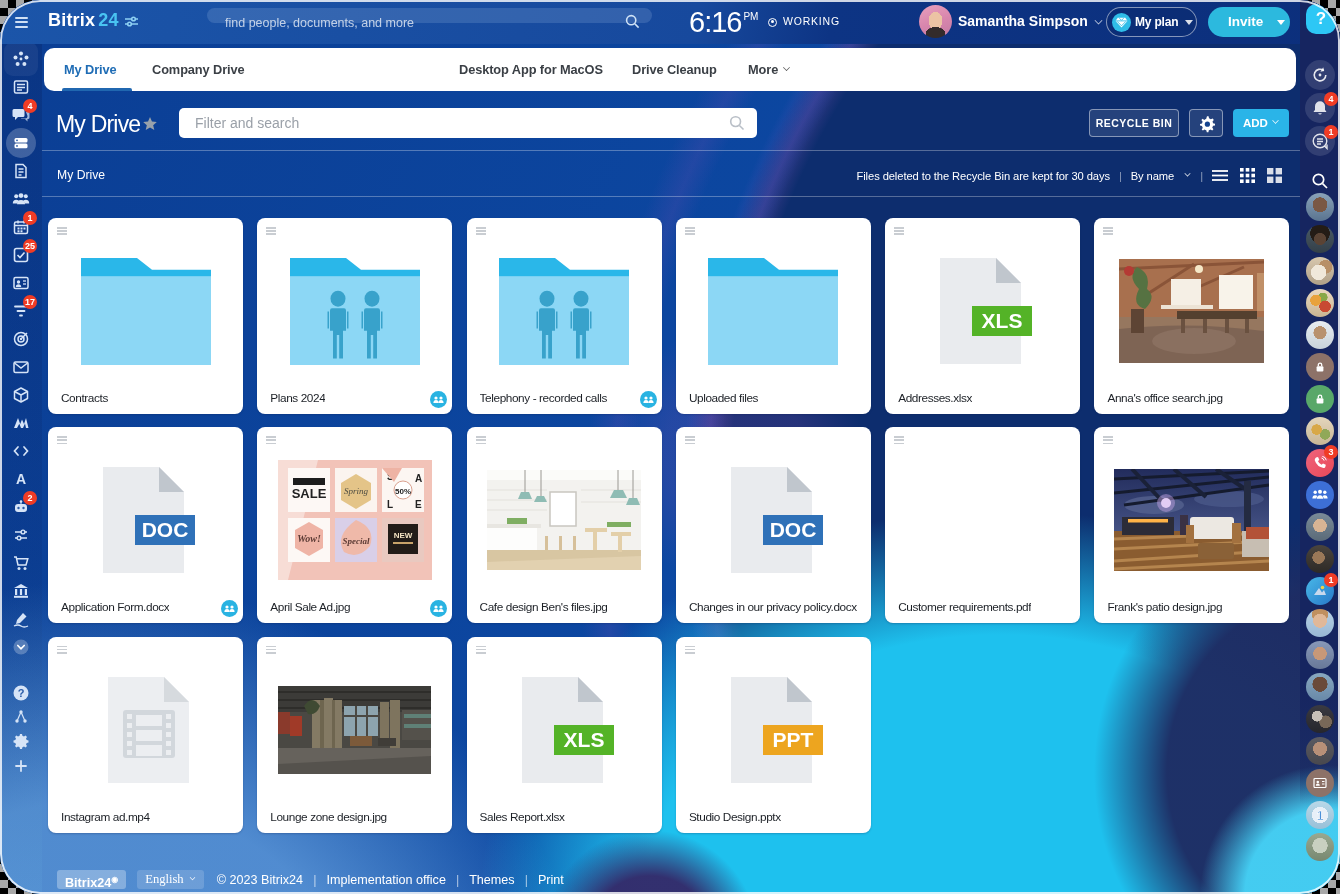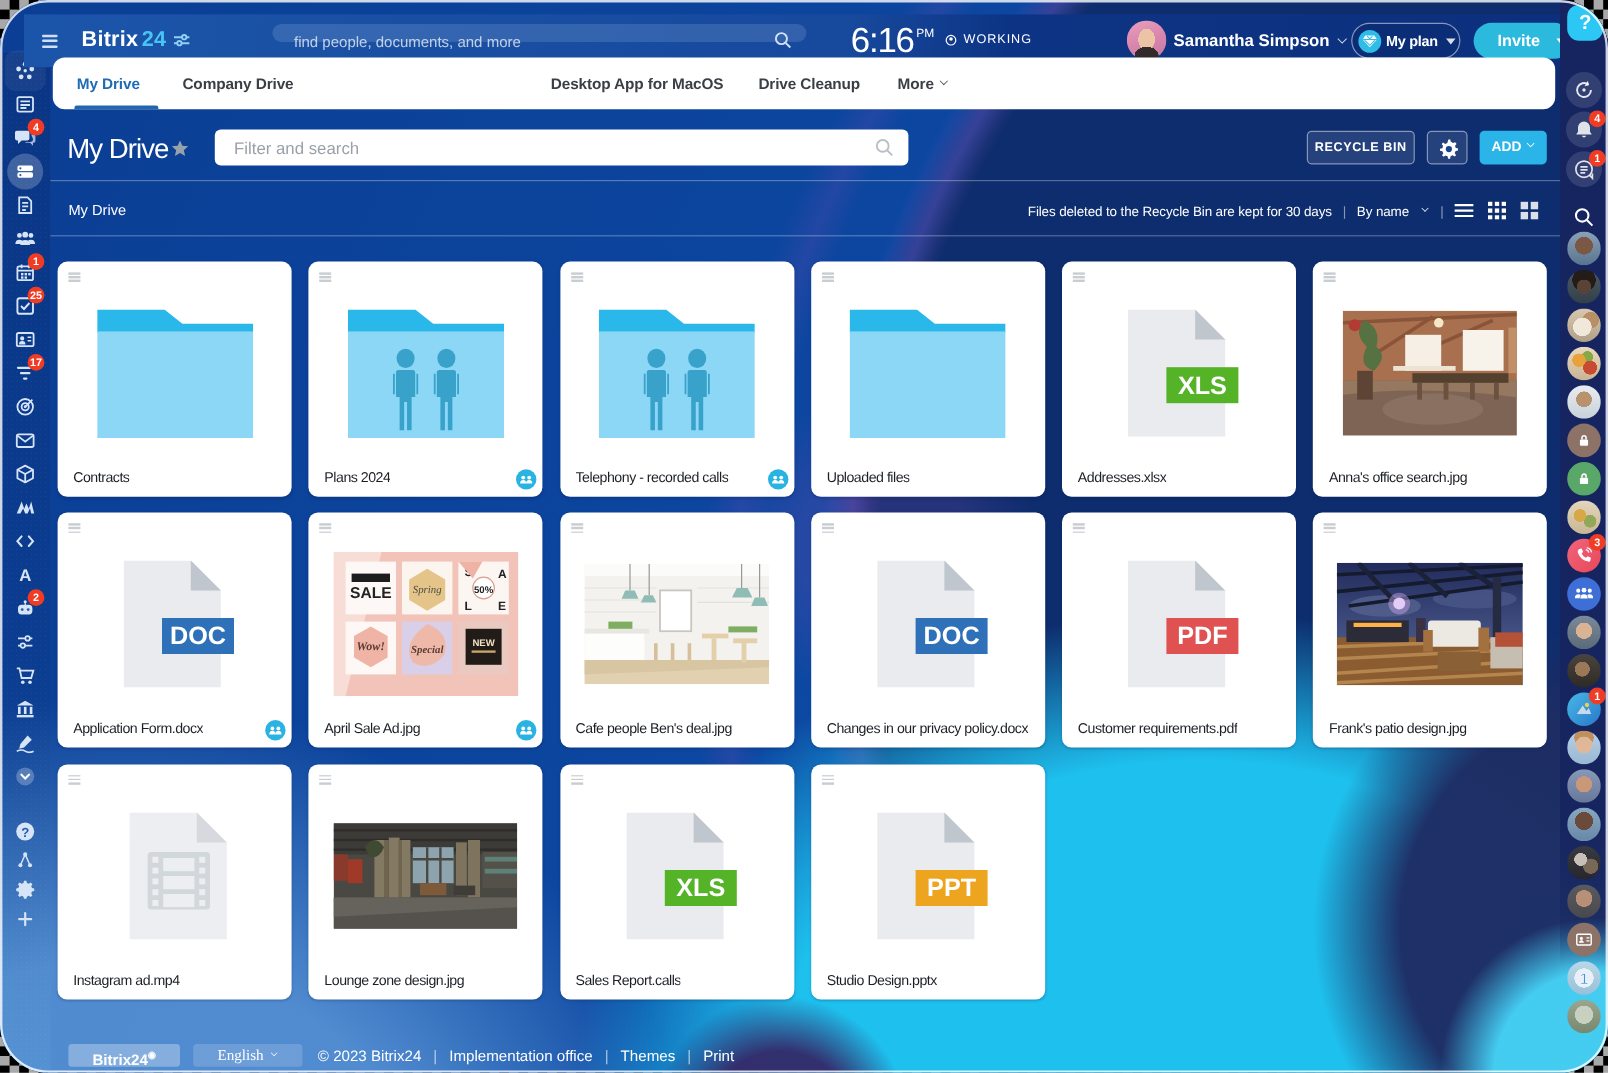--- a/index.html
+++ b/index.html
@@ -15,22 +15,22 @@
   radial-gradient(circle at 650px 938px, rgba(52,40,104,.95) 0 62px, rgba(52,40,104,0) 108px),
   radial-gradient(ellipse 520px 390px at 1000px 900px, #1ec1ee 0 68%, rgba(30,193,238,0) 100%),
   radial-gradient(circle at 100px 1080px, rgba(110,170,230,.7) 0 280px, rgba(110,170,230,0) 500px),
   radial-gradient(circle at 735px 455px, rgba(150,80,180,.18) 0 70px, rgba(150,80,180,0) 130px),
   radial-gradient(circle at 1500px 500px, rgba(150,80,190,0) 0 770px, rgba(160,90,200,.28) 793px, rgba(160,90,200,0) 818px),
   radial-gradient(circle at 1560px 560px, rgba(150,80,190,0) 0 930px, rgba(150,80,190,.16) 953px, rgba(150,80,190,0) 980px),
   radial-gradient(circle at 1500px 500px, #0d2d6e 0 778px, rgba(13,45,110,0) 812px),
   linear-gradient(115deg, #0b3e94 0%, #0c47a1 52%, #0e5cb0 72%, #22b5e8 90%, #25c0ee 100%);
 }
 
-#header { position:absolute; left:0; top:12px; right:0; height:44px; z-index:5;
- background: linear-gradient(100deg, #1b55a9 0%, #17499d 52%, #0d3484 62%, #0c2f7c 100%); margin-left: 20px; }
+#header { position:absolute; left:0; top:0; right:0; height:44px; z-index:5;
+ background: linear-gradient(100deg, #1b55a9 0%, #17499d 52%, #0d3484 62%, #0c2f7c 100%); }
 #burger { position:absolute; left:15px; top:17px; width:13px; }
 #burger div { height:2px; background:#cfe0f5; border-radius:1px; margin-bottom:2.3px; }
 #logo { position:absolute; left:48px; top:10px; font-size:18px; font-weight:700; color:#fff; letter-spacing:.2px;}
 #logo span { color:#49c4f2; }
 #logoset { position:absolute; left:125px; top:15px; }
 #search { position:absolute; left:207px; top:8px; width:445px; height:15px; border-radius:14px; background:rgba(190,215,245,.17); }
 #search .ph { position:absolute; left:18px; top:7.5px; font-size:12.5px; color:rgba(255,255,255,.72); }
 #search svg { position:absolute; right:12px; top:6px; }
 #clock { position:absolute; left:689px; top:6px; color:#fff; font-size:29px; font-weight:400; letter-spacing:-1px; }
 #pm { font-size:10px; font-weight:400; position:absolute; top:5px; margin-left:2px; letter-spacing:0; }
@@ -91,21 +91,21 @@
 .card { position:relative; width:195px; height:196px; background:#fff; border-radius:8px; box-shadow:0 1px 2px rgba(10,30,80,.25); }
 .cmenu { position:absolute; left:9px; top:9px; width:10px; }
 .cmenu div { height:1.6px; background:#c9cdd2; margin-bottom:1.6px; }
 .cicon { position:absolute; left:0; top:39px; width:195px; height:108px; display:flex; align-items:center; justify-content:center; }
 .cicon.fic { justify-content:flex-start; padding-left:55px; }
 .clabel { position:absolute; left:13px; bottom:9px; font-size:11.8px; font-weight:400; color:#1c2026; white-space:nowrap; letter-spacing:-0.4px; max-width:177px; overflow:hidden; }
 .share { position:absolute; right:5px; bottom:6px; width:17px; height:17px; border-radius:50%; background:#29b3e2; }
 .share svg { position:absolute; left:3px; top:4.5px; }
 
 #footer { position:absolute; left:57px; top:870px; color:#fff; font-size:12.6px; z-index:5; display:flex; align-items:center; }
-.fpill { height:19px; border-radius:3px; line-height:19px; padding:0 20px; }
+.fpill { height:19px; border-radius:3px; line-height:19px; padding:0 8px; }
 </style>
 </head>
 <body>
 <div id="app">
  <div id="bg"></div>
  <div id="header">
   <div id="burger">
         <div></div>
         <div></div>
         <div></div>
@@ -840,21 +840,21 @@
             </g>
 <g fill="#d6c09a">
               <rect x="58" y="66" width="3" height="14"></rect>
               <rect x="72" y="66" width="3" height="14"></rect>
               <rect x="86" y="66" width="3" height="14"></rect>
             </g>
 <rect x="20" y="48" width="20" height="6" fill="#7fae62"></rect>
 <rect x="120" y="52" width="24" height="5" fill="#7fae62"></rect>
 </svg>
         </div>
-        <div class="clabel">Cafe people Ben's deal.jpg</div>
+        <div class="clabel">Cafe design Ben's files.jpg</div>
       </div>
 <div class="card">
         <div class="cmenu">
           <div></div>
           <div></div>
           <div></div>
         </div>
         <div class="cicon fic">
           <svg width="93" height="106" viewBox="0 0 93 106">
 <path d="M0 0 H56 L81 25 V106 H0 Z" fill="#e9ebee"></path>
@@ -863,28 +863,20 @@
 <text x="62" y="70" font-family="Liberation Sans, sans-serif" font-size="21" font-weight="700" fill="#fff" text-anchor="middle">DOC</text>
 </svg>
         </div>
         <div class="clabel">Changes in our privacy policy.docx</div>
       </div>
 <div class="card">
         <div class="cmenu">
           <div></div>
           <div></div>
           <div></div>
-        </div>
-        <div class="cicon fic">
-          <svg width="93" height="106" viewBox="0 0 93 106">
-<path d="M0 0 H56 L81 25 V106 H0 Z" fill="#e9ebee"></path>
-<path d="M56 0 L81 25 H56 Z" fill="#c0c6cd"></path>
-<rect x="32" y="48" width="60" height="30" fill="#e05252"></rect>
-<text x="62" y="70" font-family="Liberation Sans, sans-serif" font-size="21" font-weight="700" fill="#fff" text-anchor="middle">PDF</text>
-</svg>
         </div>
         <div class="clabel">Customer requirements.pdf</div>
       </div>
 <div class="card">
         <div class="cmenu">
           <div></div>
           <div></div>
           <div></div>
         </div>
         <div class="cicon">
@@ -1022,21 +1014,21 @@
           <div></div>
         </div>
         <div class="cicon fic">
           <svg width="93" height="106" viewBox="0 0 93 106">
 <path d="M0 0 H56 L81 25 V106 H0 Z" fill="#e9ebee"></path>
 <path d="M56 0 L81 25 H56 Z" fill="#c0c6cd"></path>
 <rect x="32" y="48" width="60" height="30" fill="#54b327"></rect>
 <text x="62" y="70" font-family="Liberation Sans, sans-serif" font-size="21" font-weight="700" fill="#fff" text-anchor="middle">XLS</text>
 </svg>
         </div>
-        <div class="clabel">Sales Report.calls</div>
+        <div class="clabel">Sales Report.xlsx</div>
       </div>
 <div class="card">
         <div class="cmenu">
           <div></div>
           <div></div>
           <div></div>
         </div>
         <div class="cicon fic">
           <svg width="93" height="106" viewBox="0 0 93 106">
 <path d="M0 0 H56 L81 25 V106 H0 Z" fill="#e9ebee"></path>

